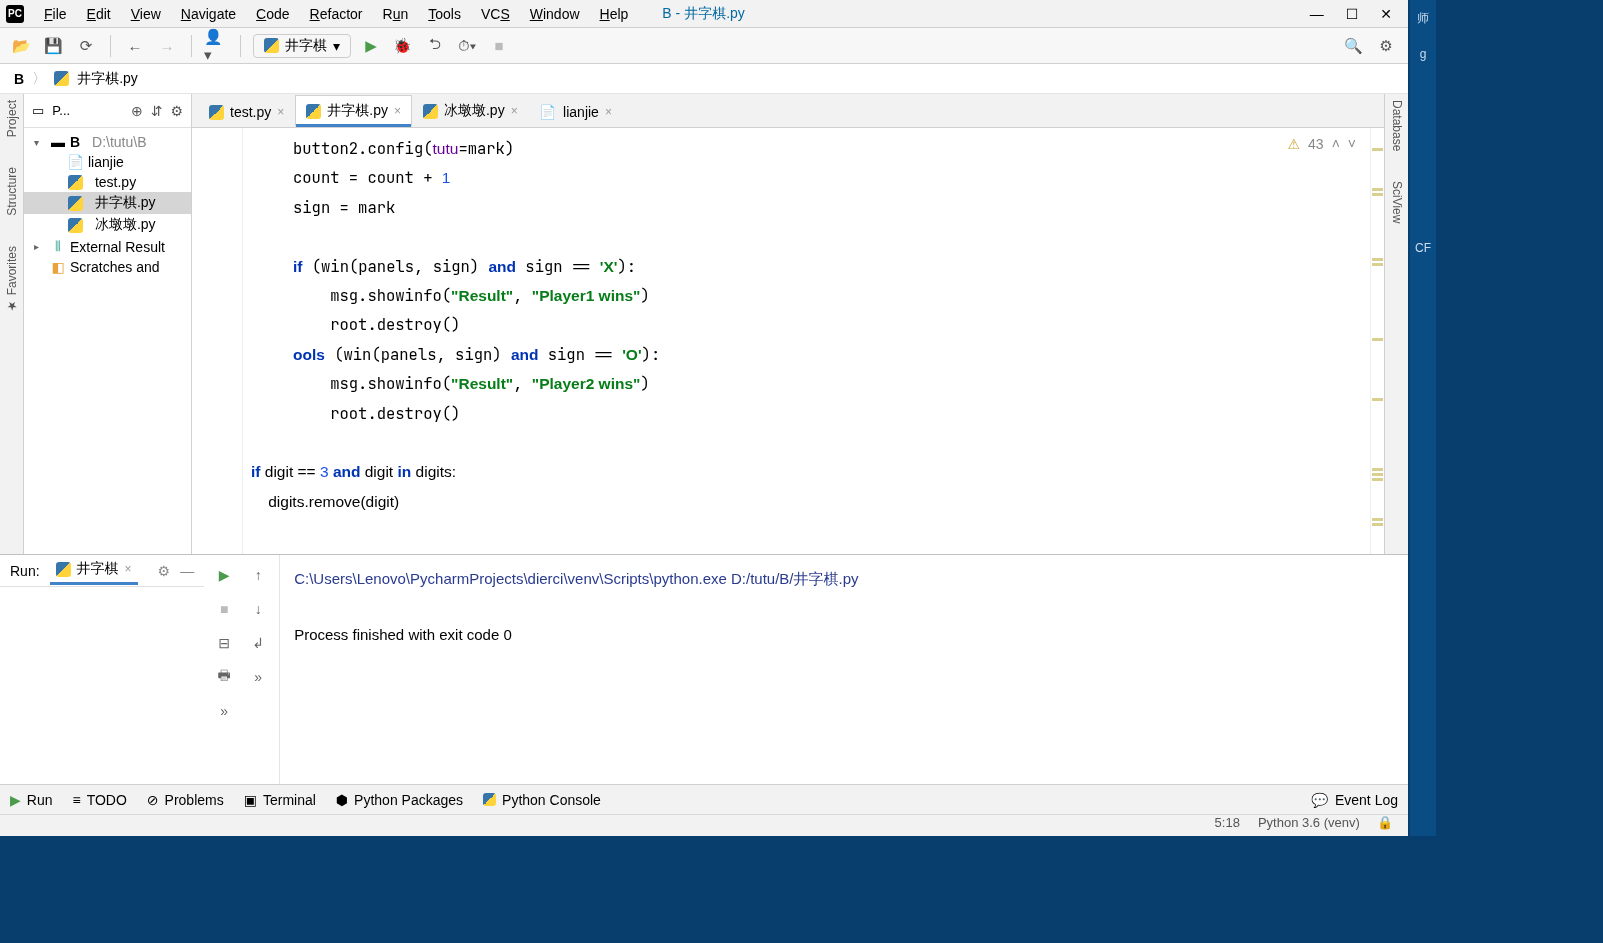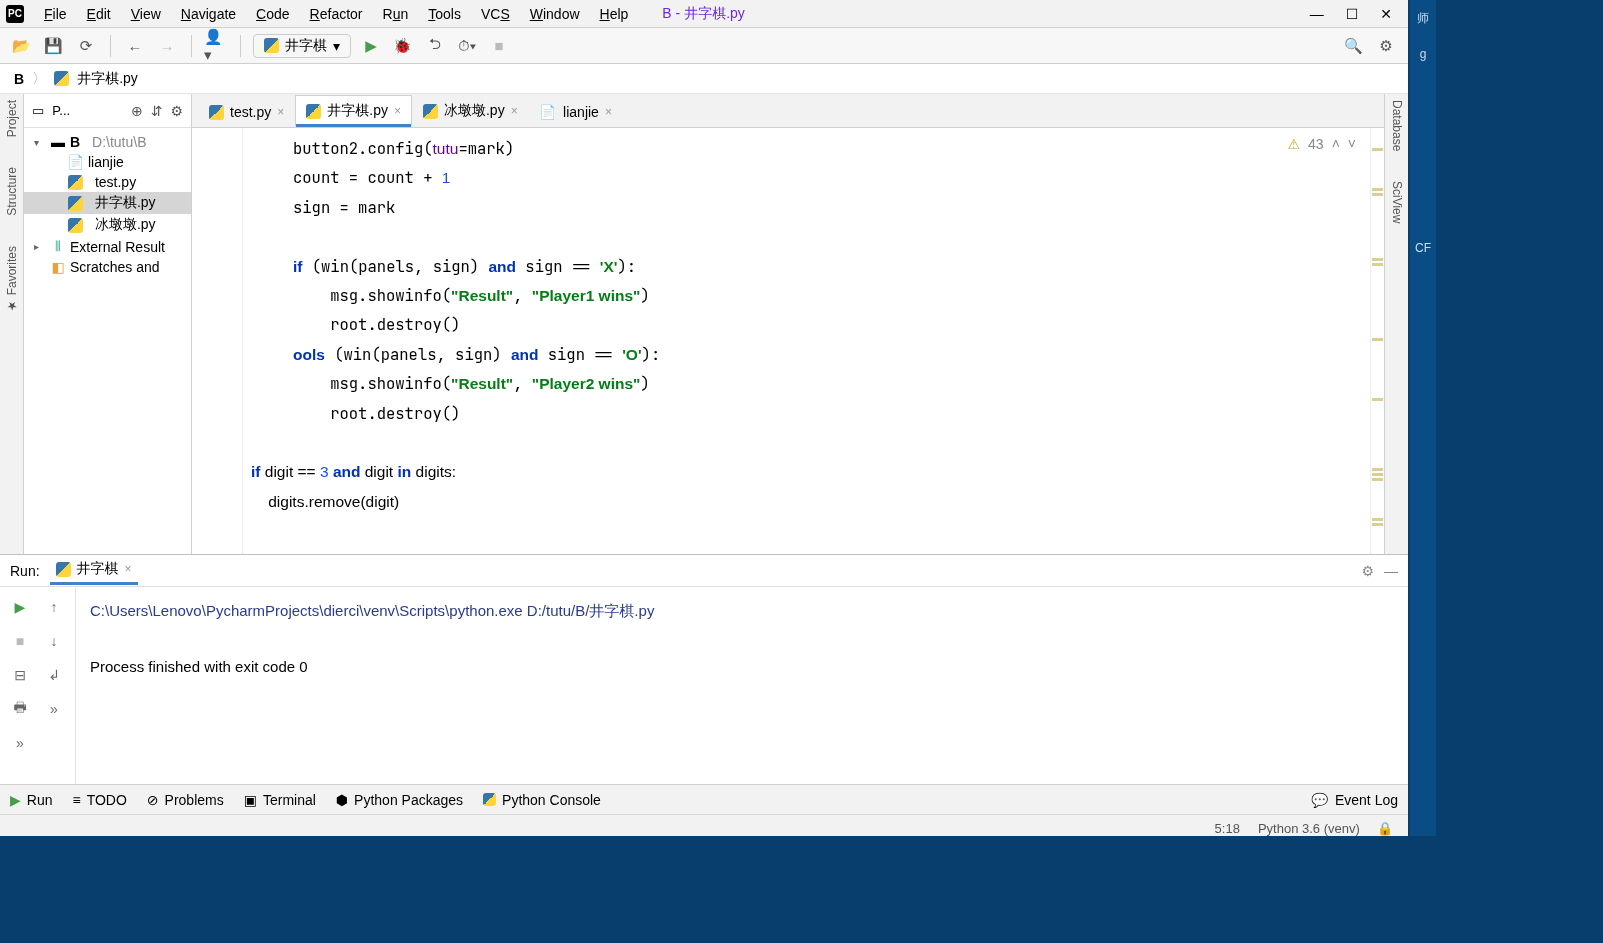--- a/index.html
+++ b/index.html
@@ -3,21 +3,21 @@
 <meta charset="utf-8">
 <style>
 * { margin:0; padding:0; box-sizing:border-box; font-family:"Segoe UI",Arial,sans-serif; }
 body { width:1603px; height:943px; background:#083e6e; overflow:hidden; position:relative; }
 .ide { width:1408px; height:836px; background:#fff; display:flex; flex-direction:column; position:relative; }
 .menubar { height:28px; display:flex; align-items:center; padding:0 6px; background:#f2f2f2; border-bottom:1px solid #d0d0d0; }
 .menubar .logo { width:18px; height:18px; background:#000; border-radius:3px; display:flex; align-items:center; justify-content:center; margin-right:10px; }
 .menubar .logo span { color:#fff; font-size:10px; font-weight:bold; }
 .menubar .mitem { padding:2px 10px; font-size:14px; cursor:pointer; }
 .menubar .mitem u { text-decoration:underline; }
-.menubar .wtitle { margin-left:24px; font-size:14px; color:#6d28d9; }
+.menubar .wtitle { margin-left:24px; font-size:14px; color:#0369a1; }
 .menubar .winctrls { margin-left:auto; display:flex; gap:22px; padding-right:10px; }
 .menubar .winctrls span { font-size:14px; cursor:pointer; }
 .toolbar { height:36px; display:flex; align-items:center; padding:0 10px; gap:8px; background:#f7f7f7; border-bottom:1px solid #d0d0d0; }
 .tbtn { width:24px; height:24px; display:flex; align-items:center; justify-content:center; font-size:15px; color:#555; cursor:pointer; }
 .tbtn.green { color:#4a9c4a; }
 .tsep { width:1px; height:22px; background:#ccc; margin:0 4px; }
 .runconfig { border:1px solid #ccc; border-radius:4px; padding:2px 10px; display:flex; align-items:center; gap:6px; font-size:14px; }
 .pyicon { display:inline-flex; width:15px; height:15px; background:linear-gradient(135deg,#3776ab 50%,#ffd43b 50%); border-radius:3px; }
 .breadcrumb { height:30px; display:flex; align-items:center; padding:0 14px; gap:8px; font-size:14px; background:#fff; border-bottom:1px solid #e5e5e5; }
 .breadcrumb .sep { color:#aaa; }
@@ -44,33 +44,33 @@
 .code .kw { color:#0033b3; font-weight:bold; }
 .code .str { color:#067d17; font-weight:bold; }
 .code .num { color:#1750eb; }
 .code .arg { color:#660099; }
 .inspect { position:absolute; top:8px; right:28px; display:flex; align-items:center; gap:8px; font-size:14px; color:#888; }
 .inspect .warn { color:#c9a227; }
 .errstripe { width:14px; background:#fff; border-left:1px solid #eee; position:relative; }
 .errstripe .m { position:absolute; left:1px; right:1px; height:3px; background:#d9cf8f; }
 .rightstrip { width:24px; background:#f2f2f2; border-left:1px solid #d0d0d0; display:flex; flex-direction:column; align-items:center; padding-top:6px; gap:30px; }
 .rightstrip .vlabel { writing-mode:vertical-rl; font-size:12px; color:#555; cursor:pointer; }
-.runpanel { height:230px; border-top:1px solid #c0c0c0; display:flex; flex-direction:column; background:#fff;justify-content:space-between; }
+.runpanel { height:230px; border-top:1px solid #c0c0c0; display:flex; flex-direction:row; background:#fff;justify-content:space-between; }
 .runhead { height:32px; display:flex; align-items:center; padding:0 10px; gap:10px; border-bottom:1px solid #e0e0e0; font-size:14px; }
 .runhead .spacer { flex:1; }
 .runbody { flex:1; display:flex; }
 .runtool { width:76px; display:flex; flex-wrap:wrap; align-content:flex-start; padding:6px; gap:6px; border-right:1px solid #e5e5e5; }
 .runtool .rt { width:28px; height:28px; display:flex; align-items:center; justify-content:center; font-size:14px; color:#666; cursor:pointer; }
 .runtool .rt.green { color:#4a9c4a; }
 .console { flex:1; font-family:"Consolas",monospace; font-size:15px; padding:10px 14px; line-height:28px; }
 .console .path { color:#2a3b8f; }
 .bottombar { height:30px; display:flex; align-items:center; padding:0 10px; gap:20px; background:#f2f2f2; border-top:1px solid #d0d0d0; font-size:14px; }
 .bottombar .bitem { display:flex; align-items:center; gap:6px; cursor:pointer; }
 .bottombar .spacer { flex:1; }
-.statusbar { height:22px; display:flex; align-items:flex-end; justify-content:flex-end; padding:0 14px; gap:18px; background:#f2f2f2; border-top:1px solid #d8d8d8; font-size:13px; color:#555; }
+.statusbar { height:22px; display:flex; align-items:flex-start; justify-content:flex-end; padding:0 14px; gap:18px; background:#f2f2f2; border-top:1px solid #d8d8d8; font-size:13px; color:#555; }
 .taskcol { position:absolute; left:1410px; top:0; width:26px; height:836px; background:#0a4d85; display:flex; flex-direction:column; align-items:center; gap:20px; padding-top:10px; color:#cde; font-size:12px; }
 </style>
 </head>
 <body>
 
 <div class="ide">
 
   <div class="menubar">
     <div class="logo">
         <span>PC</span>

